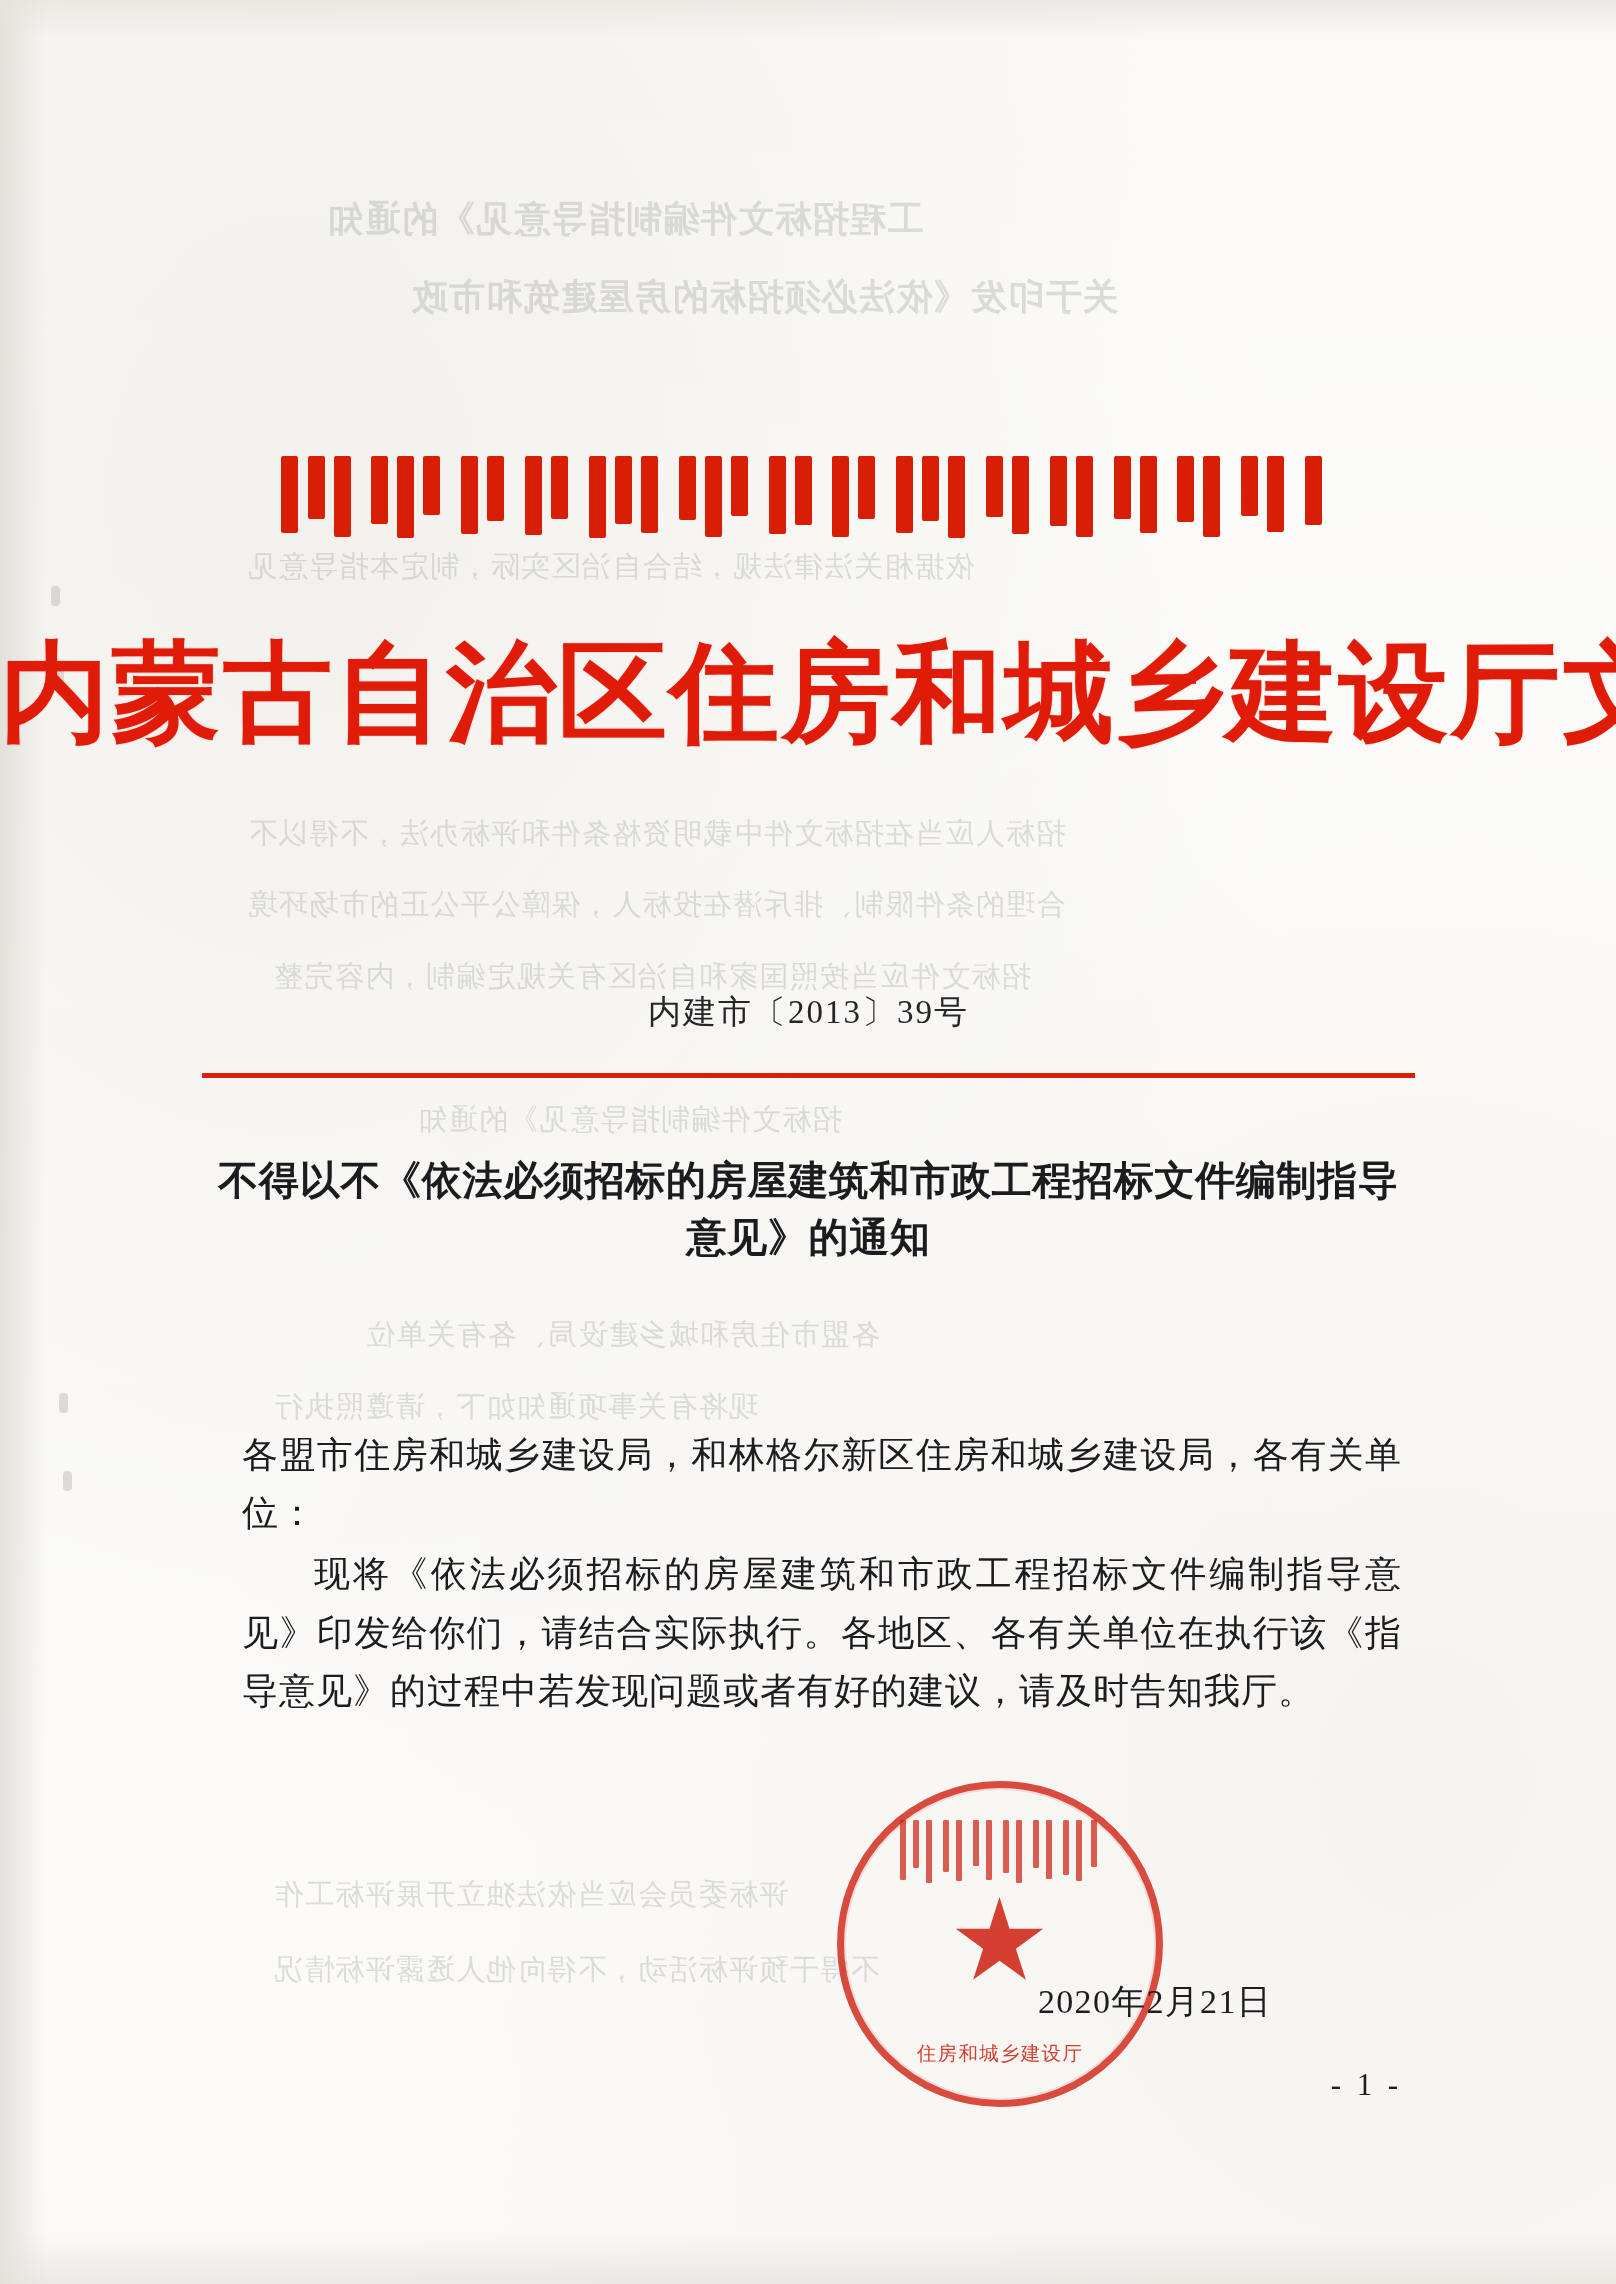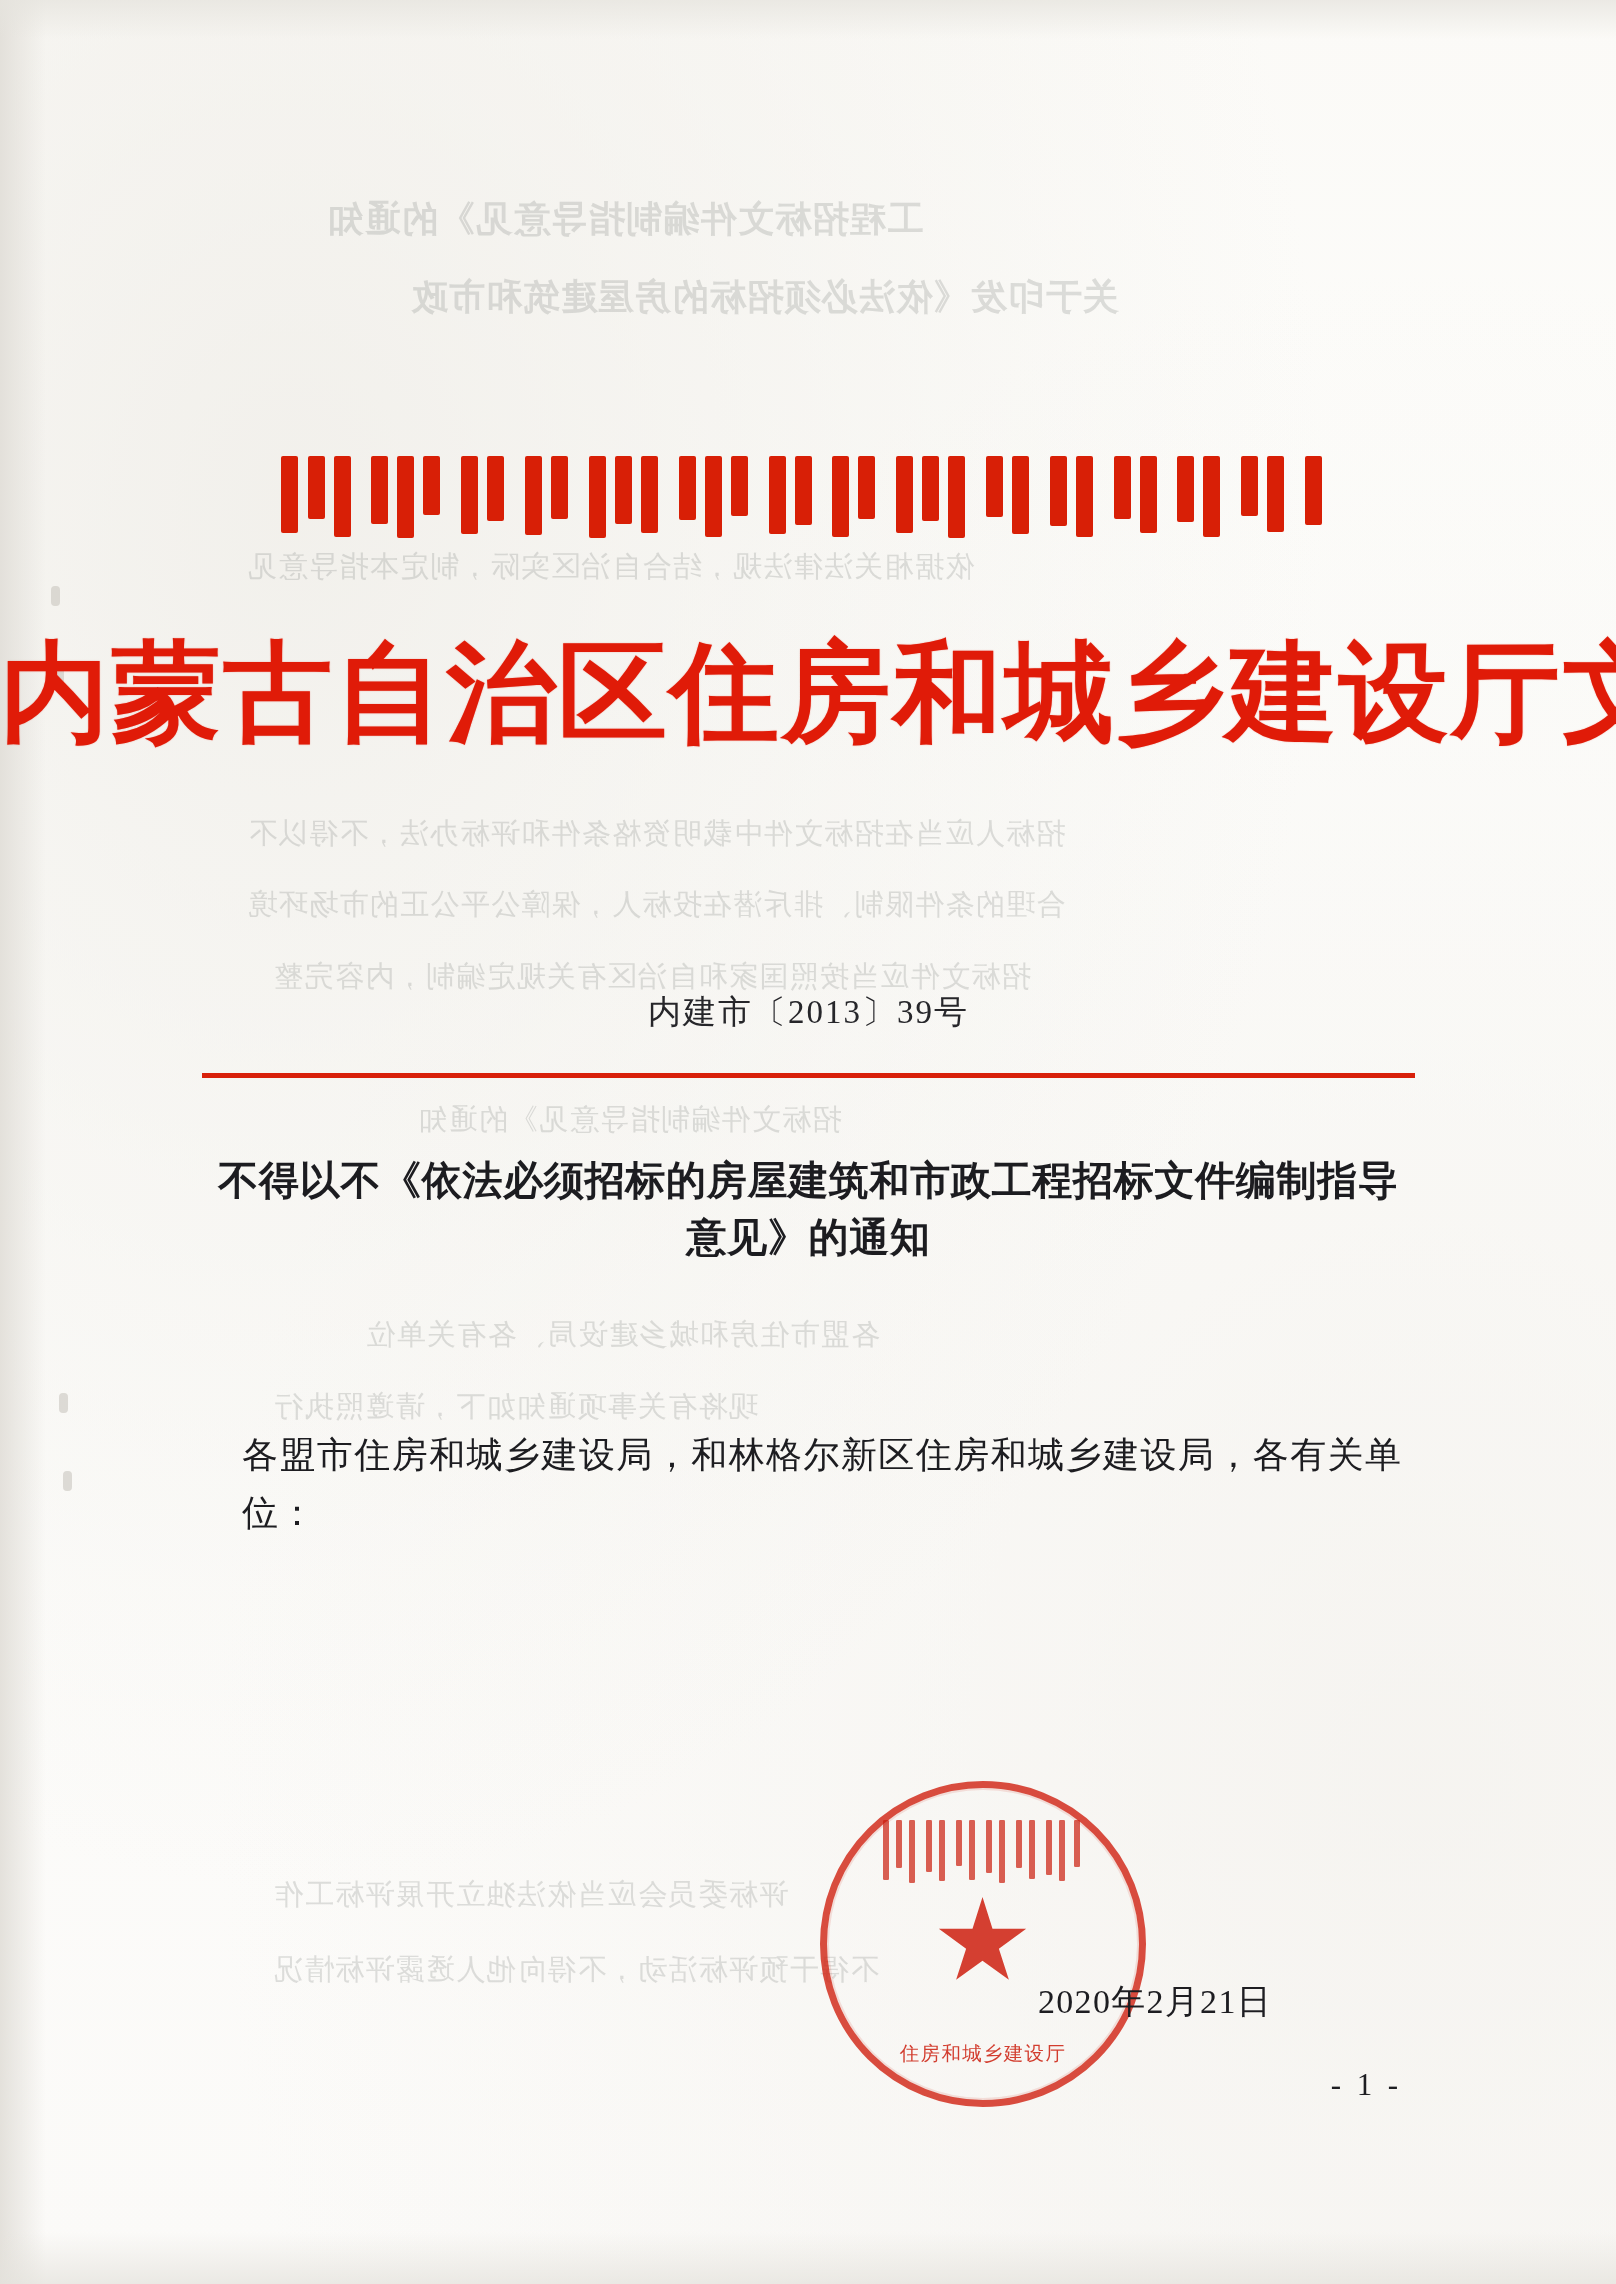--- a/index.html
+++ b/index.html
@@ -170,21 +170,21 @@
     top: 2067px;
     font-size: 31px;
     color: #1d1d21;
     letter-spacing: 3.9px;
     font-family: "Liberation Serif", serif;
   }
 
   
   .seal {
     position: absolute;
-    left: 820px;
+    left: 837px;
     top: 1781px;
     width: 326px;
     height: 326px;
     pointer-events: none;
   }
   .seal .ring {
     position: absolute;
     inset: 0;
     border: 7.2px solid rgba(208,32,16,0.80);
     border-radius: 50%;
@@ -305,20 +305,21 @@
   <div class="masthead-title">内蒙古自治区住房和城乡建设厅文件</div>
 
   <div class="doc-number">内建市〔2013〕39号</div>
 
   <div class="red-rule"></div>
 
   <div class="doc-title">不得以不《依法必须招标的房屋建筑和市政工程招标文件编制指导意见》的通知</div>
 
   <div class="body-block">
     <p>各盟市住房和城乡建设局，和林格尔新区住房和城乡建设局，各有关单位：</p>
+    <p class="indent">现将《依法必须招标的房屋建筑和市政工程招标文件编制指导意见》印发给你们，请结合实际执行。各地区、各有关单位在执行该《指导意见》的过程中若发现问题或者有好的建议，请及时告知我厅。</p>
   </div>
 
   <div class="seal">
     <div class="ring"></div>
     <div class="star"></div>
     <div class="mong-inner">
       <i style="left:3.9px;   height:60px;"></i>
       <i style="left:17px;  height:48px;"></i>
       <i style="left:30px;  height:63px;"></i>
       <i style="left:47px;  height:52px;"></i>

